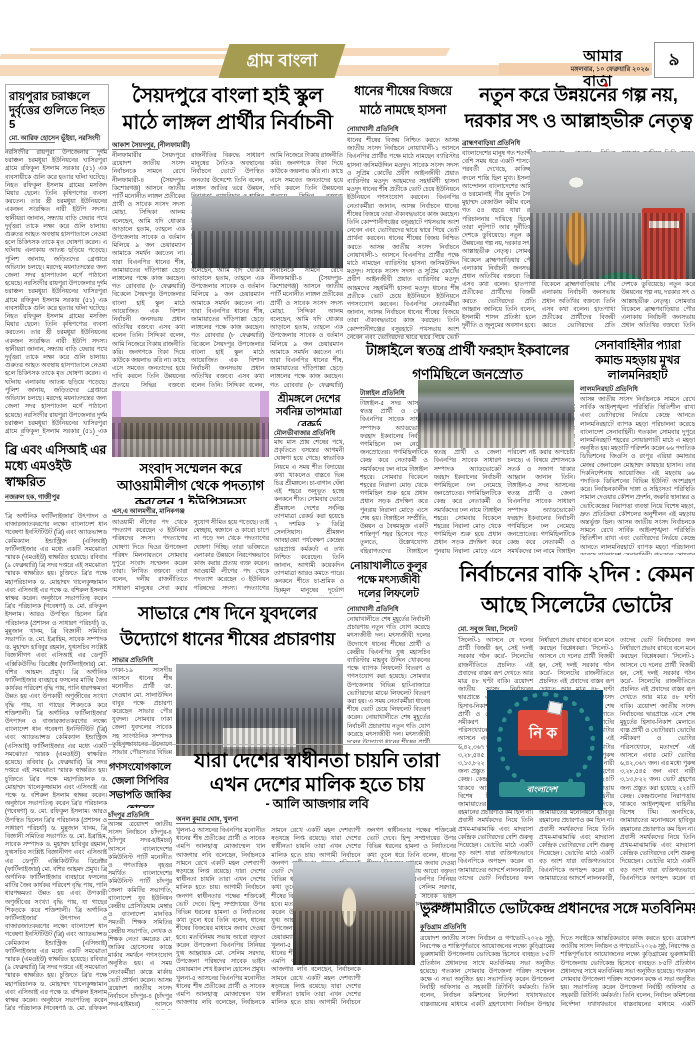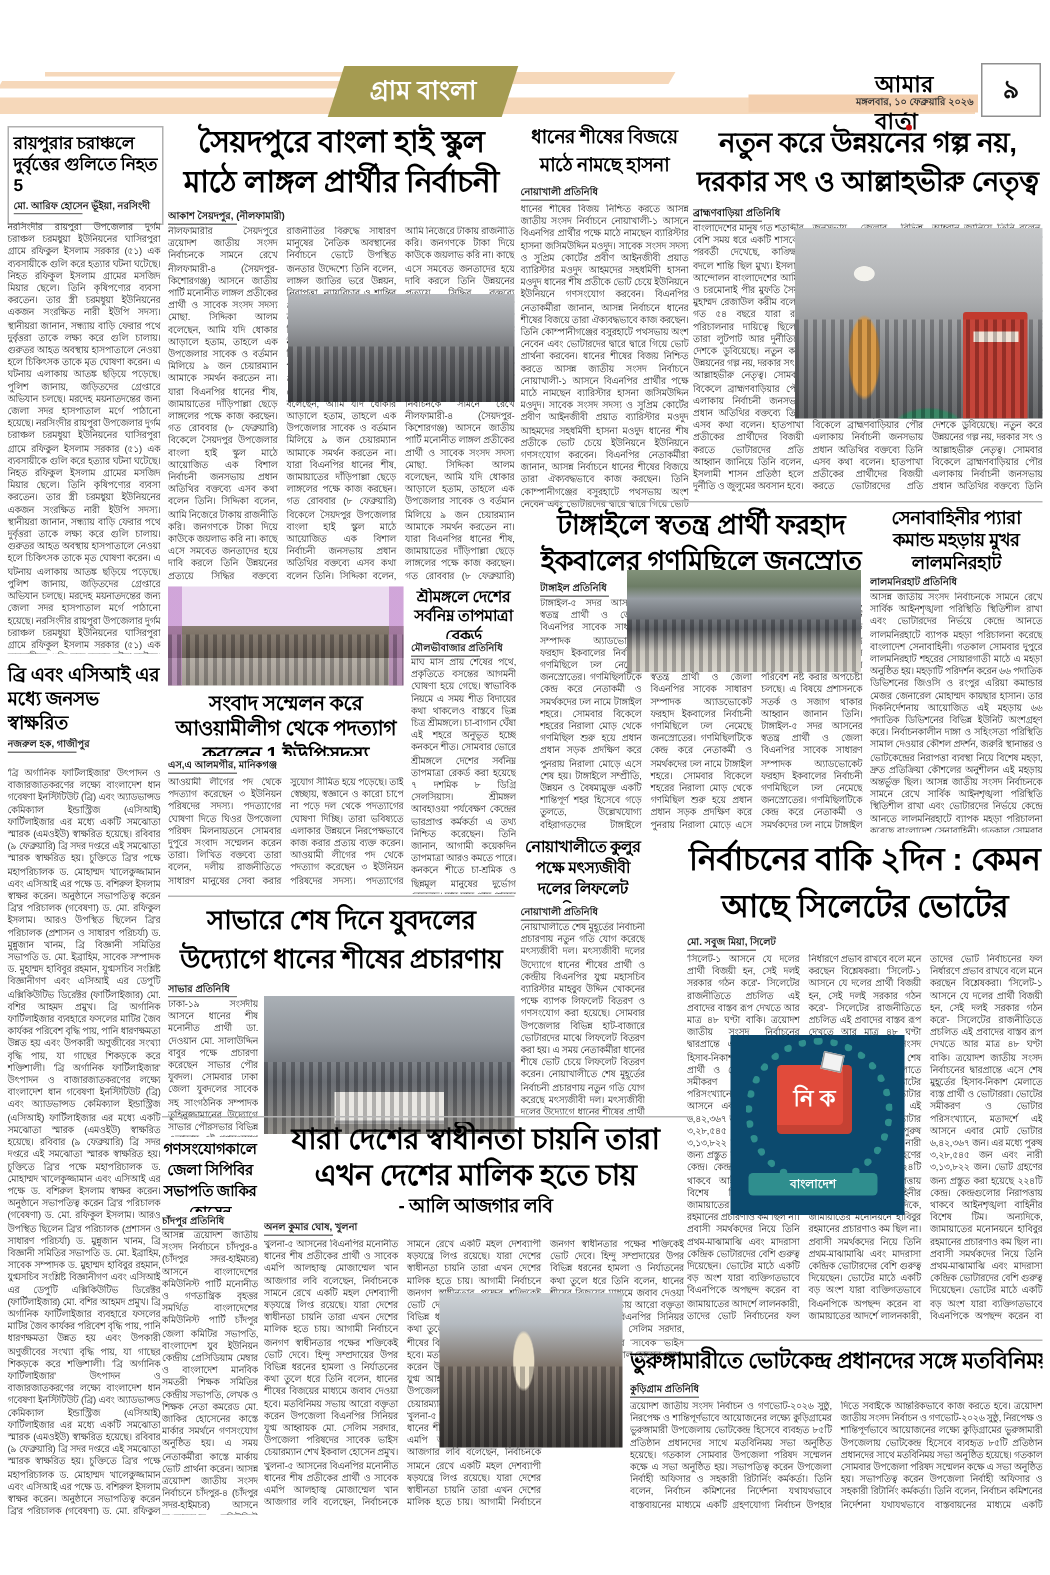--- a/index.html
+++ b/index.html
@@ -57,21 +57,21 @@
   
   .eclogo{position:absolute;width:112px;height:116px;background:#0c4a6e;padding:2px;}
   .wreath{position:absolute;left:10px;top:2px;width:88px;height:88px;border:5px dotted #2f8e8e;
      border-radius:50%;}
   .ballot{position:absolute;left:31px;top:20px;width:50px;height:46px;background:#e14b3b;
      border-radius:3px;box-shadow:inset -6px -6px 0 rgba(0,0,0,.12);}
   .ballot span{display:block;color:#fff;font-weight:bold;font-size:15px;text-align:center;line-height:46px;}
   .ballot i{position:absolute;left:30px;top:-8px;width:12px;height:10px;background:#f2f2f2;
      border:1px solid #999;transform:rotate(12deg);}
   .ribbon{position:absolute;left:12px;top:92px;width:86px;height:15px;background:#2f8e8e;border-radius:3px;
-     color:#fff;font-size:8px;font-weight:bold;text-align:center;line-height:15px;}
+     color:#fff;font-size:8px;font-weight:bold;text-align:center;line-height:15px;font-style:italic;}
 </style>
 </head>
 <body>
 
 <div id="page">
 
   <div>
     <div class="strip" style="left:30px;top:48px;width:200px;height:3px;"></div>
     <div class="strip" style="left:0;top:54px;width:230px;height:5px;transform:skewX(-30deg);"></div>
     <div class="strip" style="left:338px;top:48px;width:110px;height:8px;transform:skewX(-30deg);"></div>
@@ -84,21 +84,21 @@
     <div class="pagebox">৯</div>
   </div>
 
   <div class="blk hbox" style="left:5px;top:84px;width:96px;height:56px;">
     <div class="h-sm" style="font-size:11.5px;line-height:14px;">রায়পুরার চরাঞ্চলে দুর্বৃত্তের গুলিতে নিহত 5</div>
     <div class="by" style="margin-top:2px;">মো. আরিফ হোসেন ভূঁইয়া, নরসিংদী</div>
   </div>
   <div class="blk bd" style="left:5px;top:148px;width:102px;height:288px;">নরসিংদীর রায়পুরা উপজেলার দুর্গম চরাঞ্চল চরমধুয়া ইউনিয়নের ঘাসিরপুরা গ্রামে রফিকুল ইসলাম সরকার (৫১) এক ব্যবসায়ীকে গুলি করে হত্যার ঘটনা ঘটেছে। নিহত রফিকুল ইসলাম গ্রামের মসজিদ মিয়ার ছেলে। তিনি কৃষিপণ্যের ব্যবসা করতেন। তার স্ত্রী চরমধুয়া ইউনিয়নের একজন সংরক্ষিত নারী ইউপি সদস্য। স্থানীয়রা জানান, সন্ধ্যায় বাড়ি ফেরার পথে দুর্বৃত্তরা তাকে লক্ষ্য করে গুলি চালায়। গুরুতর আহত অবস্থায় হাসপাতালে নেওয়া হলে চিকিৎসক তাকে মৃত ঘোষণা করেন। এ ঘটনায় এলাকায় আতঙ্ক ছড়িয়ে পড়েছে। পুলিশ জানায়, জড়িতদের গ্রেপ্তারে অভিযান চলছে। মরদেহ ময়নাতদন্তের জন্য জেলা সদর হাসপাতাল মর্গে পাঠানো হয়েছে। নরসিংদীর রায়পুরা উপজেলার দুর্গম চরাঞ্চল চরমধুয়া ইউনিয়নের ঘাসিরপুরা গ্রামে রফিকুল ইসলাম সরকার (৫১) এক ব্যবসায়ীকে গুলি করে হত্যার ঘটনা ঘটেছে। নিহত রফিকুল ইসলাম গ্রামের মসজিদ মিয়ার ছেলে। তিনি কৃষিপণ্যের ব্যবসা করতেন। তার স্ত্রী চরমধুয়া ইউনিয়নের একজন সংরক্ষিত নারী ইউপি সদস্য। স্থানীয়রা জানান, সন্ধ্যায় বাড়ি ফেরার পথে দুর্বৃত্তরা তাকে লক্ষ্য করে গুলি চালায়। গুরুতর আহত অবস্থায় হাসপাতালে নেওয়া হলে চিকিৎসক তাকে মৃত ঘোষণা করেন। এ ঘটনায় এলাকায় আতঙ্ক ছড়িয়ে পড়েছে। পুলিশ জানায়, জড়িতদের গ্রেপ্তারে অভিযান চলছে। মরদেহ ময়নাতদন্তের জন্য জেলা সদর হাসপাতাল মর্গে পাঠানো হয়েছে। নরসিংদীর রায়পুরা উপজেলার দুর্গম চরাঞ্চল চরমধুয়া ইউনিয়নের ঘাসিরপুরা গ্রামে রফিকুল ইসলাম সরকার (৫১) এক ব্যবসায়ীকে গুলি করে হত্যার ঘটনা ঘটেছে। নিহত রফিকুল ইসলাম গ্রামের মসজিদ মিয়ার ছেলে। তিনি কৃষিপণ্যের ব্যবসা করতেন। তার স্ত্রী চরমধুয়া ইউনিয়নের একজন সংরক্ষিত নারী ইউপি সদস্য। স্থানীয়রা জানান, সন্ধ্যায় বাড়ি ফেরার পথে দুর্বৃত্তরা তাকে লক্ষ্য করে গুলি চালায়। গুরুতর আহত অবস্থায় হাসপাতালে নেওয়া হলে চিকিৎসক তাকে মৃত ঘোষণা করেন। এ ঘটনায় এলাকায় আতঙ্ক ছড়িয়ে পড়েছে। পুলিশ জানায়, জড়িতদের গ্রেপ্তারে অভিযান চলছে। মরদেহ ময়নাতদন্তের জন্য জেলা সদর হাসপাতাল মর্গে পাঠানো হয়েছে।</div>
 
   <div class="blk" style="left:5px;top:442px;width:102px;height:66px;">
-    <div class="h-sm" style="font-size:12.5px;line-height:16px;">ব্রি এবং এসিআই এর মধ্যে জনসভ স্বাক্ষরিত</div>
+    <div class="h-sm" style="font-size:12.5px;line-height:16px;">ব্রি এবং এসিআই এর মধ্যে এমওইউ স্বাক্ষরিত</div>
     <div class="by" style="margin-top:2px;">নজরুল হক, গাজীপুর</div>
   </div>
   <div class="blk bd" style="left:5px;top:512px;width:102px;height:498px;">'ব্রি অর্গানিক ফার্টিলাইজার' উৎপাদন ও বাজারজাতকরণের লক্ষ্যে বাংলাদেশ ধান গবেষণা ইনস্টিটিউট (ব্রি) এবং অ্যাডভান্সড কেমিক্যাল ইন্ডাস্ট্রিজ (এসিআই) ফার্টিলাইজার এর মধ্যে একটি সমঝোতা স্মারক (এমওইউ) স্বাক্ষরিত হয়েছে। রবিবার (৯ ফেব্রুয়ারি) ব্রি সদর দপ্তরে এই সমঝোতা স্মারক স্বাক্ষরিত হয়। চুক্তিতে ব্রি'র পক্ষে মহাপরিচালক ড. মোহাম্মদ খালেকুজ্জামান এবং এসিআই এর পক্ষে ড. বশিরুল ইসলাম স্বাক্ষর করেন। অনুষ্ঠানে সভাপতিত্ব করেন ব্রি'র পরিচালক (গবেষণা) ড. মো. রফিকুল ইসলাম। আরও উপস্থিত ছিলেন ব্রি'র পরিচালক (প্রশাসন ও সাধারণ পরিচর্যা) ড. মুন্নুজান খানম, ব্রি বিজ্ঞানী সমিতির সভাপতি ড. মো. ইব্রাহিম, সাবেক সম্পাদক ড. মুহাম্মদ হাবিবুর রহমান, যুগ্মসচিব সংশ্লিষ্ট বিজ্ঞানীগণ এবং এসিআই এর ডেপুটি এক্সিকিউটিভ ডিরেক্টর (ফার্টিলাইজার) মো. বশির আহমদ প্রমুখ। ব্রি অর্গানিক ফার্টিলাইজার ব্যবহারে ফসলের মাটির জৈব কার্যকর পরিবেশ বৃদ্ধি পায়, পানি ধারণক্ষমতা উন্নত হয় এবং উপকারী অণুজীবের সংখ্যা বৃদ্ধি পায়, যা গাছের শিকড়কে করে শক্তিশালী। 'ব্রি অর্গানিক ফার্টিলাইজার' উৎপাদন ও বাজারজাতকরণের লক্ষ্যে বাংলাদেশ ধান গবেষণা ইনস্টিটিউট (ব্রি) এবং অ্যাডভান্সড কেমিক্যাল ইন্ডাস্ট্রিজ (এসিআই) ফার্টিলাইজার এর মধ্যে একটি সমঝোতা স্মারক (এমওইউ) স্বাক্ষরিত হয়েছে। রবিবার (৯ ফেব্রুয়ারি) ব্রি সদর দপ্তরে এই সমঝোতা স্মারক স্বাক্ষরিত হয়। চুক্তিতে ব্রি'র পক্ষে মহাপরিচালক ড. মোহাম্মদ খালেকুজ্জামান এবং এসিআই এর পক্ষে ড. বশিরুল ইসলাম স্বাক্ষর করেন। অনুষ্ঠানে সভাপতিত্ব করেন ব্রি'র পরিচালক (গবেষণা) ড. মো. রফিকুল ইসলাম। আরও উপস্থিত ছিলেন ব্রি'র পরিচালক (প্রশাসন ও সাধারণ পরিচর্যা) ড. মুন্নুজান খানম, ব্রি বিজ্ঞানী সমিতির সভাপতি ড. মো. ইব্রাহিম, সাবেক সম্পাদক ড. মুহাম্মদ হাবিবুর রহমান, যুগ্মসচিব সংশ্লিষ্ট বিজ্ঞানীগণ এবং এসিআই এর ডেপুটি এক্সিকিউটিভ ডিরেক্টর (ফার্টিলাইজার) মো. বশির আহমদ প্রমুখ। ব্রি অর্গানিক ফার্টিলাইজার ব্যবহারে ফসলের মাটির জৈব কার্যকর পরিবেশ বৃদ্ধি পায়, পানি ধারণক্ষমতা উন্নত হয় এবং উপকারী অণুজীবের সংখ্যা বৃদ্ধি পায়, যা গাছের শিকড়কে করে শক্তিশালী। 'ব্রি অর্গানিক ফার্টিলাইজার' উৎপাদন ও বাজারজাতকরণের লক্ষ্যে বাংলাদেশ ধান গবেষণা ইনস্টিটিউট (ব্রি) এবং অ্যাডভান্সড কেমিক্যাল ইন্ডাস্ট্রিজ (এসিআই) ফার্টিলাইজার এর মধ্যে একটি সমঝোতা স্মারক (এমওইউ) স্বাক্ষরিত হয়েছে। রবিবার (৯ ফেব্রুয়ারি) ব্রি সদর দপ্তরে এই সমঝোতা স্মারক স্বাক্ষরিত হয়। চুক্তিতে ব্রি'র পক্ষে মহাপরিচালক ড. মোহাম্মদ খালেকুজ্জামান এবং এসিআই এর পক্ষে ড. বশিরুল ইসলাম স্বাক্ষর করেন। অনুষ্ঠানে সভাপতিত্ব করেন ব্রি'র পরিচালক (গবেষণা) ড. মো. রফিকুল ইসলাম। আরও উপস্থিত ছিলেন ব্রি'র পরিচালক (প্রশাসন ও সাধারণ পরিচর্যা) ড. মুন্নুজান খানম, ব্রি বিজ্ঞানী সমিতির সভাপতি ড. মো. ইব্রাহিম, সাবেক সম্পাদক ড. মুহাম্মদ হাবিবুর রহমান, যুগ্মসচিব সংশ্লিষ্ট বিজ্ঞানীগণ এবং এসিআই এর ডেপুটি এক্সিকিউটিভ ডিরেক্টর (ফার্টিলাইজার) মো. বশির আহমদ প্রমুখ। ব্রি অর্গানিক ফার্টিলাইজার ব্যবহারে ফসলের মাটির জৈব কার্যকর পরিবেশ বৃদ্ধি পায়, পানি ধারণক্ষমতা উন্নত হয় এবং উপকারী অণুজীবের সংখ্যা বৃদ্ধি পায়, যা গাছের শিকড়কে করে শক্তিশালী।</div>
 
   <div class="blk h-big" style="left:112px;top:82px;width:231px;height:54px;font-size:20px;line-height:27px;">সৈয়দপুরে বাংলা হাই স্কুল মাঠে লাঙ্গল প্রার্থীর নির্বাচনী জনসভায় মানুষের ঢল</div>
   <div class="blk by" style="left:112px;top:140px;width:120px;">আকাশ সৈয়দপুর, (নীলফামারী)</div>
   <div class="blk bd c3" style="left:112px;top:151px;width:231px;height:238px;">নীলফামারীর সৈয়দপুরে ত্রয়োদশ জাতীয় সংসদ নির্বাচনকে সামনে রেখে নীলফামারী-৪ (সৈয়দপুর-কিশোরগঞ্জ) আসনে জাতীয় পার্টি মনোনীত লাঙ্গল প্রতীকের প্রার্থী ও সাবেক সংসদ সদস্য মোছা. সিদ্দিকা আলম বলেছেন, আমি যদি ধোকার আড়ালে হতাম, তাহলে এক উপজেলার সাবেক ও বর্তমান মিলিয়ে ৯ জন চেয়ারম্যান আমাকে সমর্থন করতেন না। যারা বিএনপির ধানের শীষ, জামায়াতের দাঁড়িপাল্লা ছেড়ে লাঙ্গলের পক্ষে কাজ করছেন। গত রোববার (৮ ফেব্রুয়ারি) বিকেলে সৈয়দপুর উপজেলার বাংলা হাই স্কুল মাঠে আয়োজিত এক বিশাল নির্বাচনী জনসভায় প্রধান অতিথির বক্তব্যে এসব কথা বলেন তিনি। সিদ্দিকা বলেন, আমি নিজেরে টাকায় রাজনীতি করি। জনগণকে টাকা দিয়ে কাউকে জয়লাভ করি না। কাছে এসে সমবেত জনতাদের হয়ে দাবি করলে তিনি উন্নয়নের প্রত্যয়ে সিদ্ধির বক্তব্যে রাজনীতির বিরুদ্ধে সাধারণ মানুষের নৈতিক অবস্থানের নির্বাচনে ভোটে উপস্থিত জনতার উদ্দেশ্যে তিনি বলেন, লাঙ্গল জাতির ভরে উন্নয়ন, নিরাপত্তা, ন্যায়বিচার ও শান্তির প্রতীক। নীলফামারীর সৈয়দপুরে ত্রয়োদশ জাতীয় সংসদ নির্বাচনকে সামনে রেখে নীলফামারী-৪ (সৈয়দপুর-কিশোরগঞ্জ) আসনে জাতীয় পার্টি মনোনীত লাঙ্গল প্রতীকের প্রার্থী ও সাবেক সংসদ সদস্য মোছা. সিদ্দিকা আলম বলেছেন, আমি যদি ধোকার আড়ালে হতাম, তাহলে এক উপজেলার সাবেক ও বর্তমান মিলিয়ে ৯ জন চেয়ারম্যান আমাকে সমর্থন করতেন না। যারা বিএনপির ধানের শীষ, জামায়াতের দাঁড়িপাল্লা ছেড়ে লাঙ্গলের পক্ষে কাজ করছেন। গত রোববার (৮ ফেব্রুয়ারি) বিকেলে সৈয়দপুর উপজেলার বাংলা হাই স্কুল মাঠে আয়োজিত এক বিশাল নির্বাচনী জনসভায় প্রধান অতিথির বক্তব্যে এসব কথা বলেন তিনি। সিদ্দিকা বলেন, আমি নিজেরে টাকায় রাজনীতি করি। জনগণকে টাকা দিয়ে কাউকে জয়লাভ করি না। কাছে এসে সমবেত জনতাদের হয়ে দাবি করলে তিনি উন্নয়নের প্রত্যয়ে সিদ্ধির বক্তব্যে রাজনীতির বিরুদ্ধে সাধারণ মানুষের নৈতিক অবস্থানের নির্বাচনে ভোটে উপস্থিত জনতার উদ্দেশ্যে তিনি বলেন, লাঙ্গল জাতির ভরে উন্নয়ন, নিরাপত্তা, ন্যায়বিচার ও শান্তির প্রতীক। নীলফামারীর সৈয়দপুরে ত্রয়োদশ জাতীয় সংসদ নির্বাচনকে সামনে রেখে নীলফামারী-৪ (সৈয়দপুর-কিশোরগঞ্জ) আসনে জাতীয় পার্টি মনোনীত লাঙ্গল প্রতীকের প্রার্থী ও সাবেক সংসদ সদস্য মোছা. সিদ্দিকা আলম বলেছেন, আমি যদি ধোকার আড়ালে হতাম, তাহলে এক উপজেলার সাবেক ও বর্তমান মিলিয়ে ৯ জন চেয়ারম্যান আমাকে সমর্থন করতেন না। যারা বিএনপির ধানের শীষ, জামায়াতের দাঁড়িপাল্লা ছেড়ে লাঙ্গলের পক্ষে কাজ করছেন। গত রোববার (৮ ফেব্রুয়ারি) বিকেলে সৈয়দপুর উপজেলার বাংলা হাই স্কুল মাঠে আয়োজিত এক বিশাল নির্বাচনী জনসভায় প্রধান অতিথির বক্তব্যে এসব কথা বলেন তিনি। সিদ্দিকা বলেন, আমি নিজেরে টাকায় রাজনীতি করি। জনগণকে টাকা দিয়ে কাউকে জয়লাভ করি না। কাছে এসে সমবেত জনতাদের হয়ে দাবি করলে তিনি উন্নয়নের প্রত্যয়ে সিদ্ধির বক্তব্যে রাজনীতির বিরুদ্ধে সাধারণ মানুষের নৈতিক অবস্থানের নির্বাচনে ভোটে উপস্থিত জনতার উদ্দেশ্যে তিনি বলেন, লাঙ্গল জাতির ভরে উন্নয়ন, নিরাপত্তা, ন্যায়বিচার ও শান্তির প্রতীক।</div>
   <div class="ph ph-c" style="left:192px;top:196px;width:151px;height:72px;"></div>
 
   <div class="blk h-big" style="left:347px;top:82px;width:112px;height:40px;font-size:12.5px;line-height:19px;">ধানের শীষের বিজয়ে মাঠে নামছে হাসনা মওদুদ</div>
@@ -106,21 +106,21 @@
   <div class="blk bd" style="left:347px;top:136px;width:112px;height:204px;">ধানের শীষের বিজয় নিশ্চিত করতে আসন্ন জাতীয় সংসদ নির্বাচনে নোয়াখালী-১ আসনে বিএনপির প্রার্থীর পক্ষে মাঠে নামছেন ব্যারিস্টার হাসনা জসিমউদ্দিন মওদুদ। সাবেক সংসদ সদস্য ও সুপ্রিম কোর্টের প্রবীণ আইনজীবী প্রয়াত ব্যারিস্টার মওদুদ আহমদের সহধর্মিণী হাসনা মওদুদ ধানের শীষ প্রতীকে ভোট চেয়ে ইউনিয়নে ইউনিয়নে গণসংযোগ করবেন। বিএনপির নেতাকর্মীরা জানান, আসন্ন নির্বাচনে ধানের শীষের বিজয়ে তারা ঐক্যবদ্ধভাবে কাজ করছেন। তিনি কোম্পানীগঞ্জের বসুরহাটে পথসভায় অংশ নেবেন এবং ভোটারদের দ্বারে দ্বারে গিয়ে ভোট প্রার্থনা করবেন। ধানের শীষের বিজয় নিশ্চিত করতে আসন্ন জাতীয় সংসদ নির্বাচনে নোয়াখালী-১ আসনে বিএনপির প্রার্থীর পক্ষে মাঠে নামছেন ব্যারিস্টার হাসনা জসিমউদ্দিন মওদুদ। সাবেক সংসদ সদস্য ও সুপ্রিম কোর্টের প্রবীণ আইনজীবী প্রয়াত ব্যারিস্টার মওদুদ আহমদের সহধর্মিণী হাসনা মওদুদ ধানের শীষ প্রতীকে ভোট চেয়ে ইউনিয়নে ইউনিয়নে গণসংযোগ করবেন। বিএনপির নেতাকর্মীরা জানান, আসন্ন নির্বাচনে ধানের শীষের বিজয়ে তারা ঐক্যবদ্ধভাবে কাজ করছেন। তিনি কোম্পানীগঞ্জের বসুরহাটে পথসভায় অংশ নেবেন এবং ভোটারদের দ্বারে দ্বারে গিয়ে ভোট প্রার্থনা করবেন।</div>
 
   <div class="blk h-big" style="left:462px;top:82px;width:233px;height:52px;font-size:18.5px;line-height:26px;">নতুন করে উন্নয়নের গল্প নয়, দরকার সৎ ও আল্লাহভীরু নেতৃত্ব : চরমোনাই পীর</div>
   <div class="blk by" style="left:462px;top:138px;width:120px;">ব্রাহ্মণবাড়িয়া প্রতিনিধি</div>
   <div class="blk bd c3" style="left:462px;top:149px;width:233px;height:183px;">বাংলাদেশের মানুষ গত শতাব্দীর বেশি সময় ধরে একটি শাসকের পরবর্তী দেখেছে, কাঙ্ক্ষিত বদলে শান্তি ছিল মুখ্য। ইসলামী আন্দোলন বাংলাদেশের আমির ও চরমোনাই পীর মুফতি সৈয়দ মুহাম্মদ রেজাউল করীম বলেন, গত ৫৪ বছরে যারা রাষ্ট্র পরিচালনার দায়িত্বে ছিলেন, তারা লুটপাট আর দুর্নীতিতে দেশকে ডুবিয়েছে। নতুন করে উন্নয়নের গল্প নয়, দরকার সৎ ও আল্লাহভীরু নেতৃত্ব। সোমবার বিকেলে ব্রাহ্মণবাড়িয়ার পৌর এলাকায় নির্বাচনী জনসভায় প্রধান অতিথির বক্তব্যে তিনি এসব কথা বলেন। হাতপাখা প্রতীকের প্রার্থীদের বিজয়ী করতে ভোটারদের প্রতি আহ্বান জানিয়ে তিনি বলেন, ইসলামী শাসন প্রতিষ্ঠা হলে দুর্নীতি ও জুলুমের অবসান হবে। জনসভায় জেলার বিভিন্ন উপজেলা থেকে হাজারো নেতাকর্মী অংশ নেন। বাংলাদেশের মানুষ গত শতাব্দীর বেশি সময় ধরে একটি শাসকের পরবর্তী দেখেছে, কাঙ্ক্ষিত বদলে শান্তি ছিল মুখ্য। ইসলামী আন্দোলন বাংলাদেশের আমির ও চরমোনাই পীর মুফতি সৈয়দ মুহাম্মদ রেজাউল করীম বলেন, গত ৫৪ বছরে যারা রাষ্ট্র পরিচালনার দায়িত্বে ছিলেন, তারা লুটপাট আর দুর্নীতিতে দেশকে ডুবিয়েছে। নতুন করে উন্নয়নের গল্প নয়, দরকার সৎ ও আল্লাহভীরু নেতৃত্ব। সোমবার বিকেলে ব্রাহ্মণবাড়িয়ার পৌর এলাকায় নির্বাচনী জনসভায় প্রধান অতিথির বক্তব্যে তিনি এসব কথা বলেন। হাতপাখা প্রতীকের প্রার্থীদের বিজয়ী করতে ভোটারদের প্রতি আহ্বান জানিয়ে তিনি বলেন, ইসলামী শাসন প্রতিষ্ঠা হলে দুর্নীতি ও জুলুমের অবসান হবে। জনসভায় জেলার বিভিন্ন উপজেলা থেকে হাজারো নেতাকর্মী অংশ নেন। বাংলাদেশের মানুষ গত শতাব্দীর বেশি সময় ধরে একটি শাসকের পরবর্তী দেখেছে, কাঙ্ক্ষিত বদলে শান্তি ছিল মুখ্য। ইসলামী আন্দোলন বাংলাদেশের আমির ও চরমোনাই পীর মুফতি সৈয়দ মুহাম্মদ রেজাউল করীম বলেন, গত ৫৪ বছরে যারা রাষ্ট্র পরিচালনার দায়িত্বে ছিলেন, তারা লুটপাট আর দুর্নীতিতে দেশকে ডুবিয়েছে। নতুন করে উন্নয়নের গল্প নয়, দরকার সৎ ও আল্লাহভীরু নেতৃত্ব। সোমবার বিকেলে ব্রাহ্মণবাড়িয়ার পৌর এলাকায় নির্বাচনী জনসভায় প্রধান অতিথির বক্তব্যে তিনি এসব কথা বলেন। হাতপাখা প্রতীকের প্রার্থীদের বিজয়ী করতে ভোটারদের প্রতি আহ্বান জানিয়ে তিনি বলেন, ইসলামী শাসন প্রতিষ্ঠা হলে দুর্নীতি ও জুলুমের অবসান হবে। জনসভায় জেলার বিভিন্ন উপজেলা থেকে হাজারো নেতাকর্মী অংশ নেন।</div>
   <div class="ph ph-i" style="left:530px;top:152px;width:165px;height:127px;">
       <b></b>
     </div>
 
   <div class="blk rule" style="left:347px;top:334px;width:348px;height:1px;"></div>
-  <div class="blk h-big" style="left:360px;top:338px;width:215px;height:48px;font-size:18px;line-height:24px;">টাঙ্গাইলে স্বতন্ত্র প্রার্থী ফরহাদ ইকবালের গণমিছিলে জনস্রোত</div>
+  <div class="blk h-big" style="left:360px;top:338px;width:215px;height:48px;font-size:14px;line-height:24px;">টাঙ্গাইলে স্বতন্ত্র প্রার্থী ফরহাদ ইকবালের গণমিছিলে জনস্রোত</div>
   <div class="blk by" style="left:360px;top:388px;width:110px;">টাঙ্গাইল প্রতিনিধি</div>
   <div class="blk bd c3" style="left:360px;top:399px;width:215px;height:157px;">টাঙ্গাইল-৫ সদর আসনের স্বতন্ত্র প্রার্থী ও জেলা বিএনপির সাবেক সাধারণ সম্পাদক অ্যাডভোকেট ফরহাদ ইকবালের নির্বাচনী গণমিছিলে ঢল নেমেছে জনস্রোতের। গণমিছিলটিকে কেন্দ্র করে নেতাকর্মী ও সমর্থকদের ঢল নামে টাঙ্গাইল শহরে। সোমবার বিকেলে শহরের নিরালা মোড় থেকে গণমিছিল শুরু হয়ে প্রধান প্রধান সড়ক প্রদক্ষিণ করে পুনরায় নিরালা মোড়ে এসে শেষ হয়। টাঙ্গাইলে সম্প্রীতি, উন্নয়ন ও বৈষম্যমুক্ত একটি শান্তিপূর্ণ শহর হিসেবে গড়ে তুলতে, উল্লেখযোগ্য বহিরাগতদের টাঙ্গাইলে প্রবেশ করিয়ে ভোটের পরিবেশ নষ্ট করার অপচেষ্টা চলছে। এ বিষয়ে প্রশাসনকে সতর্ক ও সজাগ থাকার আহ্বান জানান তিনি। টাঙ্গাইল-৫ সদর আসনের স্বতন্ত্র প্রার্থী ও জেলা বিএনপির সাবেক সাধারণ সম্পাদক অ্যাডভোকেট ফরহাদ ইকবালের নির্বাচনী গণমিছিলে ঢল নেমেছে জনস্রোতের। গণমিছিলটিকে কেন্দ্র করে নেতাকর্মী ও সমর্থকদের ঢল নামে টাঙ্গাইল শহরে। সোমবার বিকেলে শহরের নিরালা মোড় থেকে গণমিছিল শুরু হয়ে প্রধান প্রধান সড়ক প্রদক্ষিণ করে পুনরায় নিরালা মোড়ে এসে শেষ হয়। টাঙ্গাইলে সম্প্রীতি, উন্নয়ন ও বৈষম্যমুক্ত একটি শান্তিপূর্ণ শহর হিসেবে গড়ে তুলতে, উল্লেখযোগ্য বহিরাগতদের টাঙ্গাইলে প্রবেশ করিয়ে ভোটের পরিবেশ নষ্ট করার অপচেষ্টা চলছে। এ বিষয়ে প্রশাসনকে সতর্ক ও সজাগ থাকার আহ্বান জানান তিনি। টাঙ্গাইল-৫ সদর আসনের স্বতন্ত্র প্রার্থী ও জেলা বিএনপির সাবেক সাধারণ সম্পাদক অ্যাডভোকেট ফরহাদ ইকবালের নির্বাচনী গণমিছিলে ঢল নেমেছে জনস্রোতের। গণমিছিলটিকে কেন্দ্র করে নেতাকর্মী ও সমর্থকদের ঢল নামে টাঙ্গাইল শহরে। সোমবার বিকেলে শহরের নিরালা মোড় থেকে গণমিছিল শুরু হয়ে প্রধান প্রধান সড়ক প্রদক্ষিণ করে পুনরায় নিরালা মোড়ে এসে শেষ হয়। টাঙ্গাইলে সম্প্রীতি, উন্নয়ন ও বৈষম্যমুক্ত একটি শান্তিপূর্ণ শহর হিসেবে গড়ে তুলতে, উল্লেখযোগ্য বহিরাগতদের টাঙ্গাইলে প্রবেশ করিয়ে ভোটের পরিবেশ নষ্ট করার অপচেষ্টা চলছে। এ বিষয়ে প্রশাসনকে সতর্ক ও সজাগ থাকার আহ্বান জানান তিনি।</div>
   <div class="ph ph-j" style="left:418px;top:380px;width:156px;height:68px;"></div>
 
   <div class="blk h-big" style="left:580px;top:338px;width:115px;height:44px;font-size:12px;line-height:15px;">সেনাবাহিনীর প্যারা কমান্ড মহড়ায় মুখর লালমনিরহাট</div>
   <div class="blk by" style="left:580px;top:384px;width:115px;">লালমনিরহাট প্রতিনিধি</div>
   <div class="blk bd" style="left:580px;top:395px;width:115px;height:160px;">আসন্ন জাতীয় সংসদ নির্বাচনকে সামনে রেখে সার্বিক আইনশৃঙ্খলা পরিস্থিতি স্থিতিশীল রাখা এবং ভোটারদের নির্ভয়ে কেন্দ্রে আনতে লালমনিরহাটে ব্যাপক মহড়া পরিচালনা করেছে বাংলাদেশ সেনাবাহিনী। গতকাল সোমবার দুপুরে লালমনিরহাট শহরের সোয়ারগাতী মাঠে এ মহড়া অনুষ্ঠিত হয়। মহড়াটি পরিদর্শন করেন ৬৬ পদাতিক ডিভিশনের জিওসি ও রংপুর এরিয়া কমান্ডার মেজর জেনারেল মোহাম্মদ কায়ছার হাসান। তার দিকনির্দেশনায় আয়োজিত এই মহড়ায় ৬৬ পদাতিক ডিভিশনের বিভিন্ন ইউনিট অংশগ্রহণ করে। নির্বাচনকালীন দাঙ্গা ও সহিংসতা পরিস্থিতি সামাল দেওয়ার কৌশল প্রদর্শন, জরুরি স্থানান্তর ও ভোটকেন্দ্রের নিরাপত্তা ব্যবস্থা নিয়ে বিশেষ মহড়া, দ্রুত প্রতিক্রিয়া কৌশলের অনুশীলন এই মহড়ায় অন্তর্ভুক্ত ছিল। আসন্ন জাতীয় সংসদ নির্বাচনকে সামনে রেখে সার্বিক আইনশৃঙ্খলা পরিস্থিতি স্থিতিশীল রাখা এবং ভোটারদের নির্ভয়ে কেন্দ্রে আনতে লালমনিরহাটে ব্যাপক মহড়া পরিচালনা করেছে বাংলাদেশ সেনাবাহিনী। গতকাল সোমবার দুপুরে লালমনিরহাট শহরের সোয়ারগাতী মাঠে এ মহড়া অনুষ্ঠিত হয়। মহড়াটি পরিদর্শন করেন ৬৬ পদাতিক ডিভিশনের জিওসি ও রংপুর এরিয়া কমান্ডার মেজর জেনারেল মোহাম্মদ কায়ছার হাসান। তার দিকনির্দেশনায় আয়োজিত এই মহড়ায় ৬৬ পদাতিক ডিভিশনের বিভিন্ন ইউনিট অংশগ্রহণ করে। নির্বাচনকালীন দাঙ্গা ও সহিংসতা পরিস্থিতি সামাল দেওয়ার কৌশল প্রদর্শন, জরুরি স্থানান্তর ও ভোটকেন্দ্রের নিরাপত্তা ব্যবস্থা নিয়ে বিশেষ মহড়া, দ্রুত প্রতিক্রিয়া কৌশলের অনুশীলন এই মহড়ায় অন্তর্ভুক্ত ছিল।</div>
 
   <div class="ph ph-d" style="left:112px;top:391px;width:157px;height:66px;"></div>
   <div class="blk h-big" style="left:112px;top:460px;width:157px;height:44px;font-size:13.5px;line-height:17px;">সংবাদ সম্মেলন করে আওয়ামীলীগ থেকে পদত্যাগ করলেন 1 ইউপিসদস্য</div>

